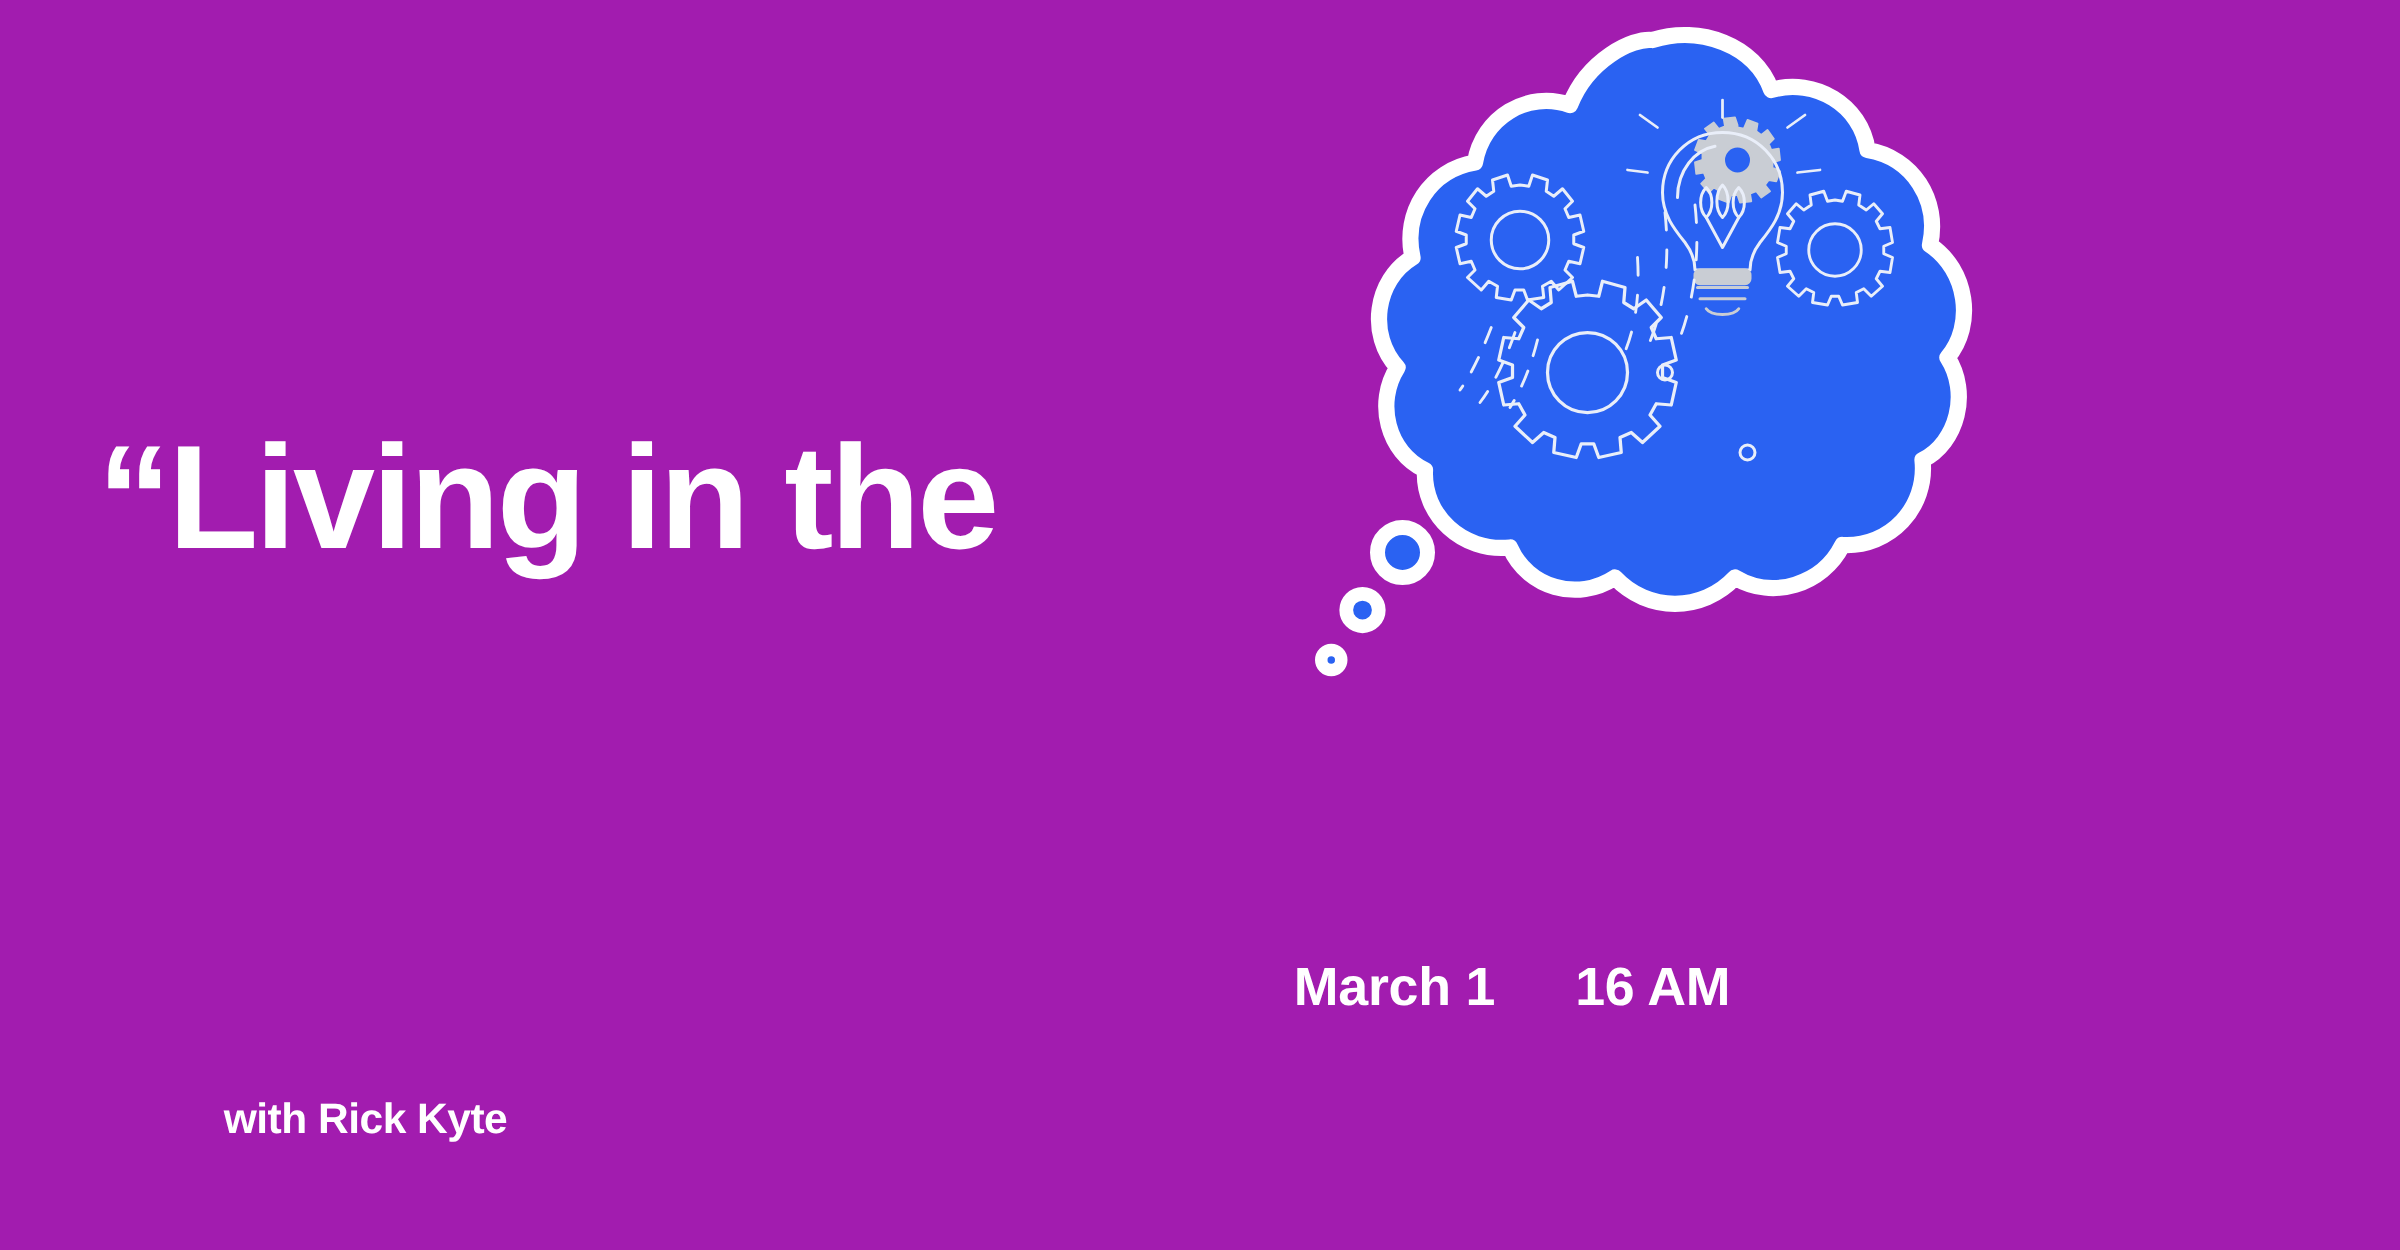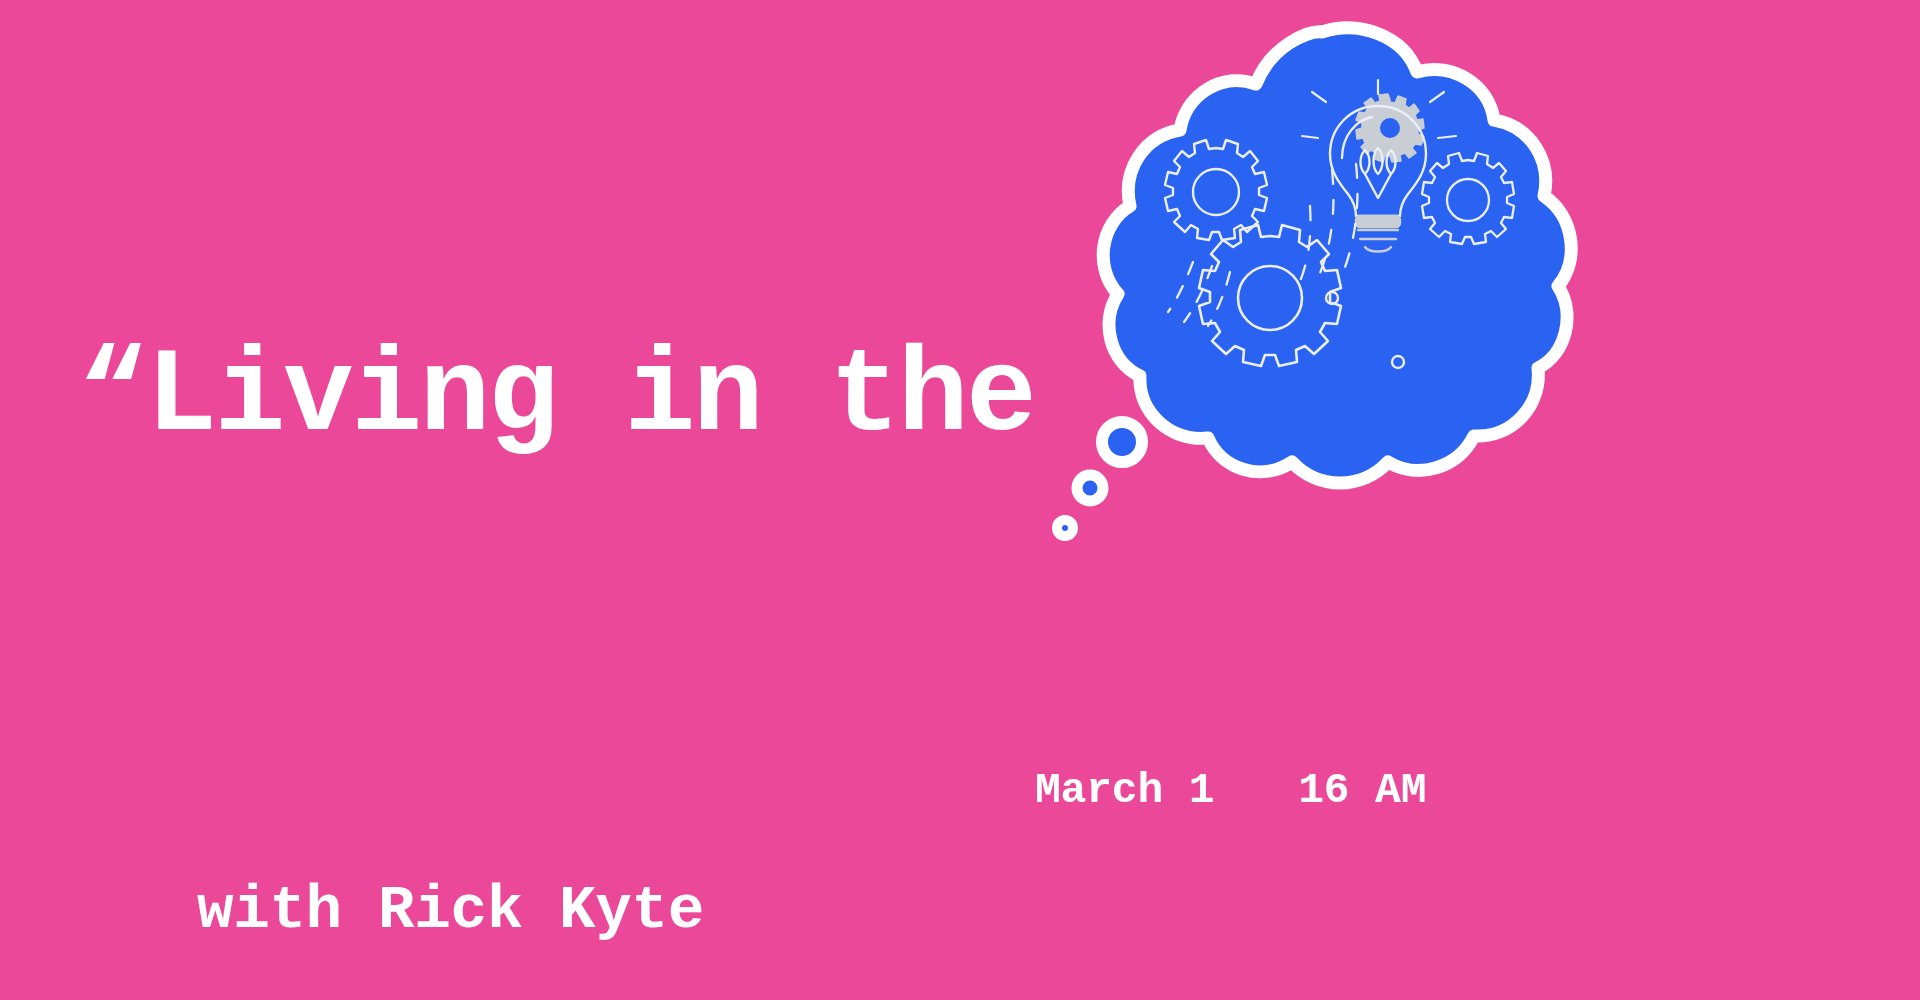--- a/index.html
+++ b/index.html
@@ -6,23 +6,22 @@
   html, body { width:1920px; height:1000px; overflow:hidden; }
   body {
     background: #2a62f2;
     font-family: "Liberation Sans", sans-serif;
     position: relative;
   }
 
   #poster {
     position: absolute;
     inset: 0;
-    background: #ec4899;
+    background: #a21caf;
     overflow: hidden;
-    font-family: Liberation Mono, monospace;
   }
 
   
   #illustration {
     position: absolute;
     left: 1060px;
     top: 10px;
     width: 530px;
     height: 540px;
     pointer-events: none;
@@ -45,38 +44,38 @@
     white-space: pre;
   }
 
   
   #datetime-row {
     position: absolute;
     left: 1035px;
     top: 766px;
     display: flex;
     align-items: baseline;
-    gap: 84px;
+    gap: 64px;
   }
   .datetime-item {
     color: #ffffff;
     font-weight: 700;
     font-size: 43px;
     letter-spacing: -0.2px;
     white-space: pre;
   }
 
   
   #presenter {
     position: absolute;
-    left: 197px;
+    left: 179px;
     top: 876px;
     color: #ffffff;
     font-weight: 700;
-    font-size: 61px;
+    font-size: 34px;
     letter-spacing: -0.4px;
     white-space: pre;
   }
 </style>
 </head>
 <body>
 
 <div id="poster">
 
   <div id="illustration">

